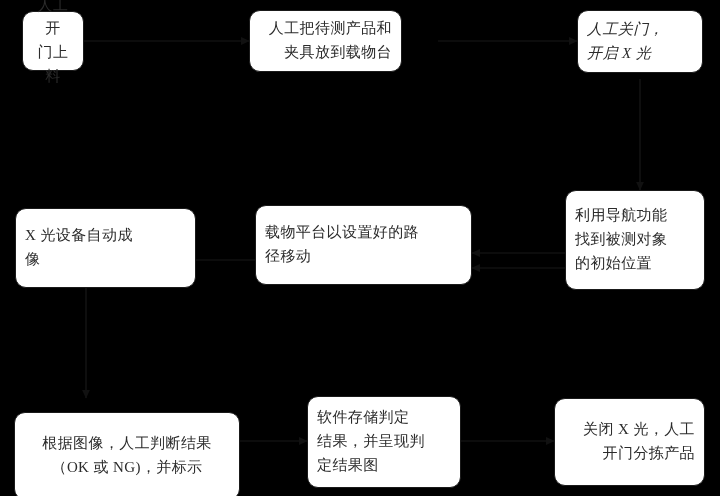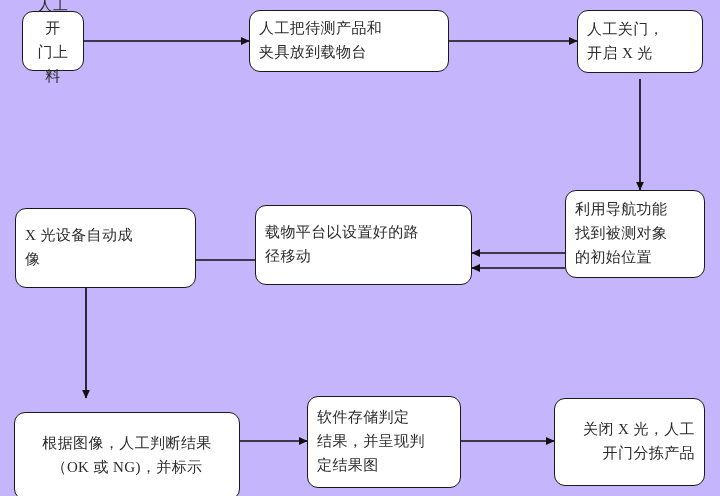--- a/index.html
+++ b/index.html
@@ -5,21 +5,21 @@
 <style>
   html, body {
     margin: 0;
     padding: 0;
     background: #ffffff;
   }
   #canvas {
     position: relative;
     width: 720px;
     height: 496px;
-    background: #c4b5fd;
+    background: #000000;
     overflow: hidden;
     font-family: "Liberation Serif", "DejaVu Serif", serif;
   }
   .node {
     position: absolute;
     box-sizing: border-box;
     background: #ffffff;
     border: 1.4px solid #1a1a1a;
     border-radius: 11px;
     display: flex;
@@ -101,31 +101,31 @@
     <g>
       <line x1="461" y1="441" x2="554" y2="441" marker-end="url(#ah)"></line>
     </g>
   </svg>
 
   <div class="node center-txt" style="left:22px; top:11px; width:62px; height:60px;">
     <span class="node-label">人工开
 门上料</span>
   </div>
 
-  <div class="node" style="left:249px; top:10px; width:200px; height:62px;">
+  <div class="node" style="left:249px; top:10px; width:153px; height:62px;text-align:right;">
     <span class="node-label">人工把待测产品和
 夹具放到载物台</span>
   </div>
 
-  <div class="node" style="left:577px; top:10px; width:126px; height:63px;">
+  <div class="node" style="left:577px; top:10px; width:126px; height:63px;font-style:italic;">
     <span class="node-label">人工关门，
 开启 X 光</span>
   </div>
 
-  <div class="node" style="left:565px; top:190px; width:140px; height:88px;">
+  <div class="node" style="left:565px; top:190px; width:140px; height:100px;">
     <span class="node-label">利用导航功能
 找到被测对象
 的初始位置</span>
   </div>
 
   <div class="node" style="left:255px; top:205px; width:217px; height:80px;justify-content:center;">
     <span class="node-label">载物平台以设置好的路
 径移动</span>
   </div>
 

